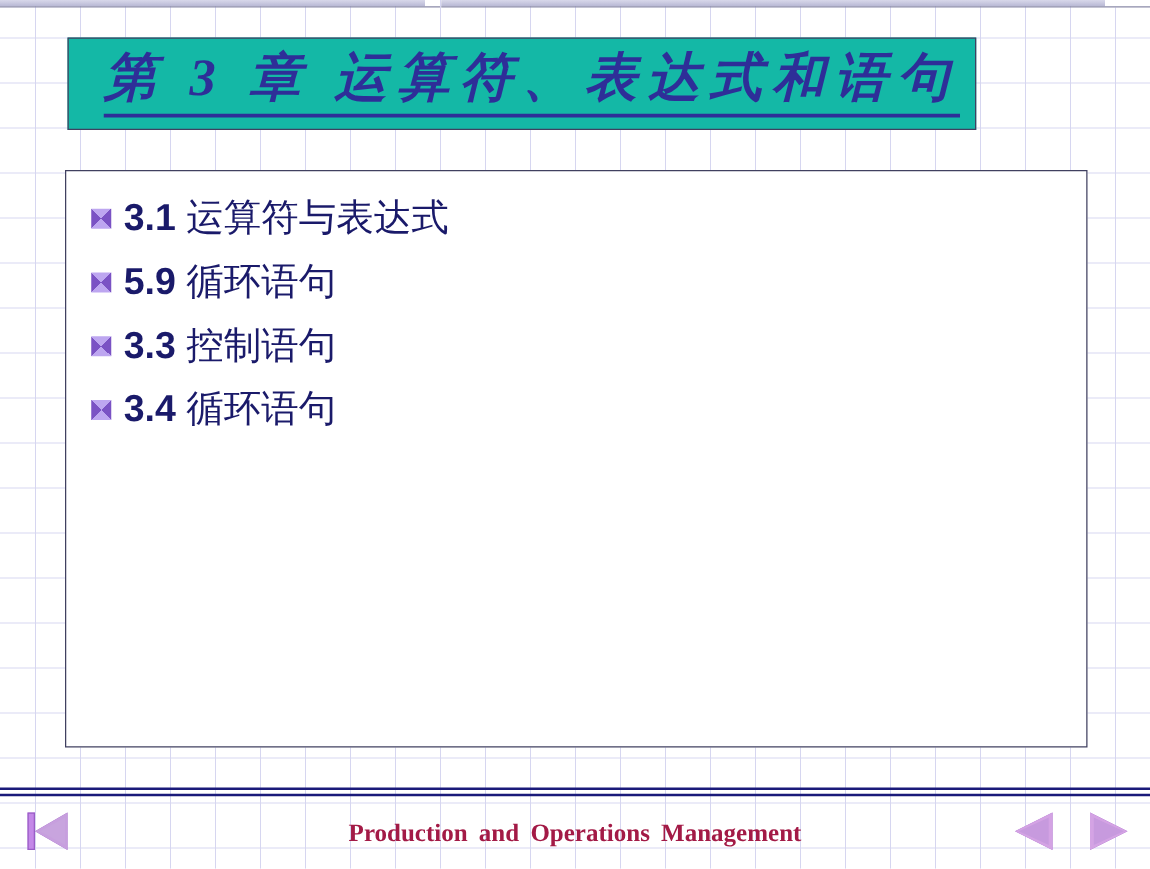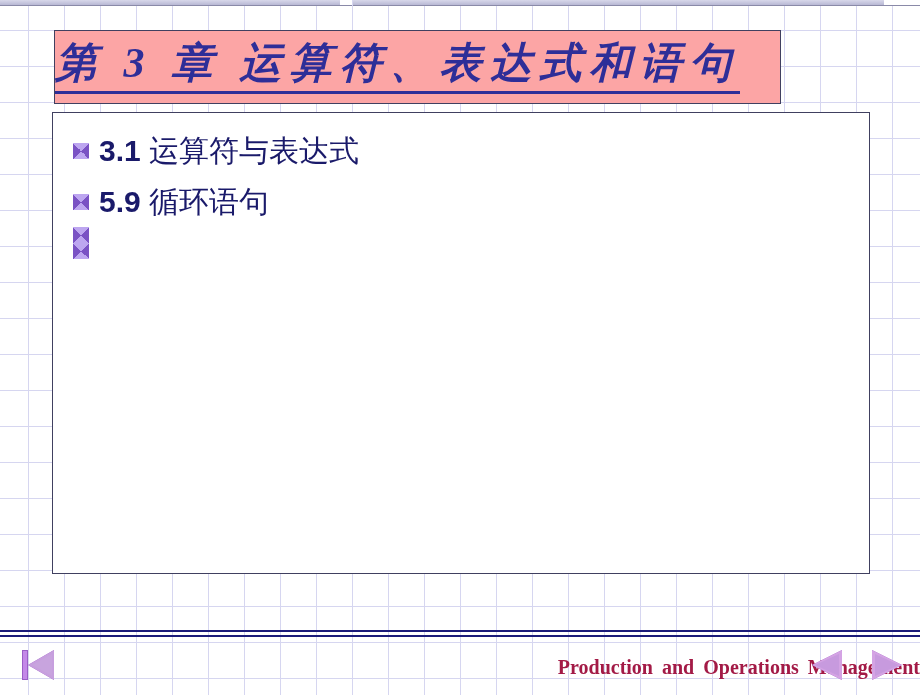--- a/index.html
+++ b/index.html
@@ -53,40 +53,41 @@
       border-bottom: 1px solid #8a8aa8;
     }
     
     .title-box {
       position: absolute;
       top: 30px;
       left: 54px;
       width: 727px;
       height: 74px;
       border: 1px solid #404060;
-      background: #fca5a5;
+      background: #14b8a6;
       display: flex;
       align-items: center;
+      padding-left: 28px;
     }
     .title-text {
       font-family: "STKaiti", KaiTi, "Kaiti SC", serif;
       font-style: italic;
       font-weight: bold;
       font-size: 42px;
       color: #2e2e98;
       letter-spacing: 8px;
       border-bottom: 3px solid #2e2e98;
       padding-bottom: 4px;
       line-height: 1.1;
       display: inline-block;
     }
     
     .content-box {
       position: absolute;
-      top: 112px;
+      top: 136px;
       left: 52px;
       width: 818px;
       height: 462px;
       border: 1px solid #404060;
       background: #fff;
       padding: 12px 20px;
     }
     .item {
       display: flex;
       align-items: center;
@@ -122,21 +123,21 @@
     }
     .bottom-rules .r2 {
       position: absolute; left: 0; right: 0; top: 5px;
       height: 2px; background: #1a1a7a;
     }
     
     .footer-text {
       position: absolute;
       left: 0; right: 0;
       top: 656px;
-      text-align: right;
+      text-align: center;
       font-family: Georgia, "Times New Roman", serif;
       font-weight: bold;
       font-size: 20px;
       color: #a31a46;
       word-spacing: 4px;
     }
     
     .nav {
       position: absolute;
       top: 650px;
@@ -193,23 +194,25 @@
   <div class="item">
     <span class="bullet"></span>
     <span class="item-text"><b>3.1</b> <span>运算符与表达式</span></span>
   </div>
   <div class="item">
     <span class="bullet"></span>
     <span class="item-text"><b>5.9</b> <span>循环语句</span></span>
   </div>
   <div class="item">
     <span class="bullet"></span>
-  </div>
-  <div class="item">
-    <span class="bullet"></span>
+    <span class="item-text"><b>3.3</b> <span>控制语句</span></span>
+  </div>
+  <div class="item">
+    <span class="bullet"></span>
+    <span class="item-text"><b>3.4</b> <span>循环语句</span></span>
   </div>
 </div>
 
 <div class="bottom-rules">
   <div class="r1"></div>
     <div class="r2"></div>
 </div>
 
 <div class="footer-text">Production  and Operations  Management</div>
 

